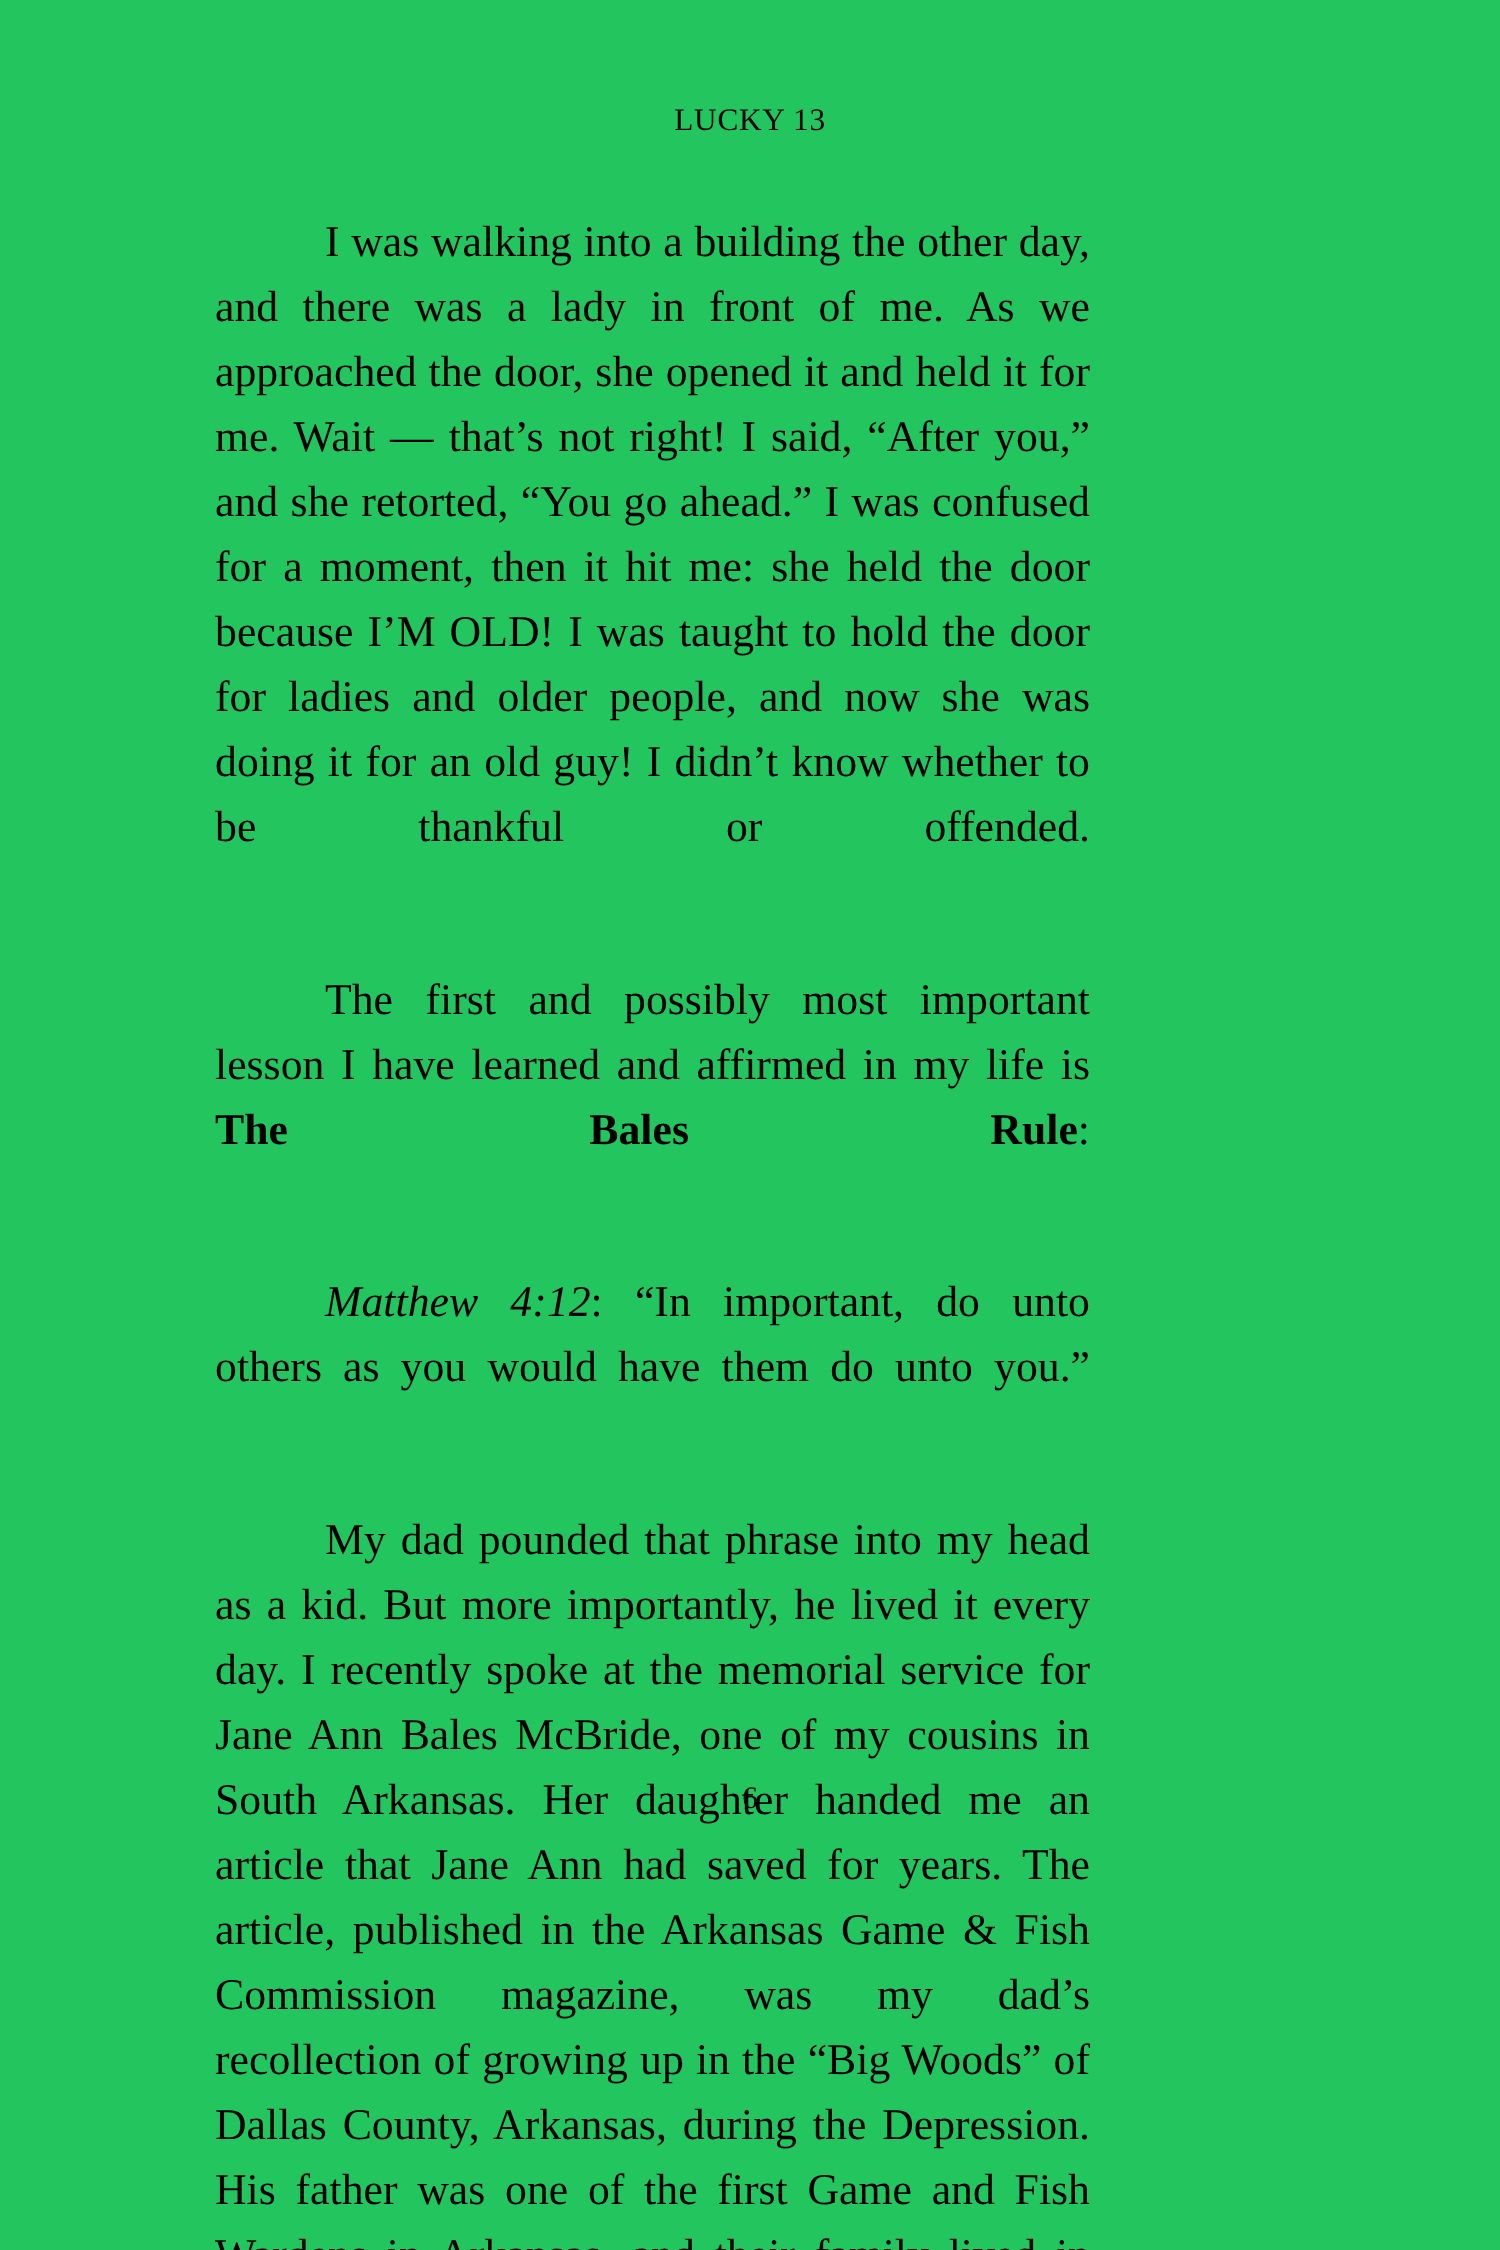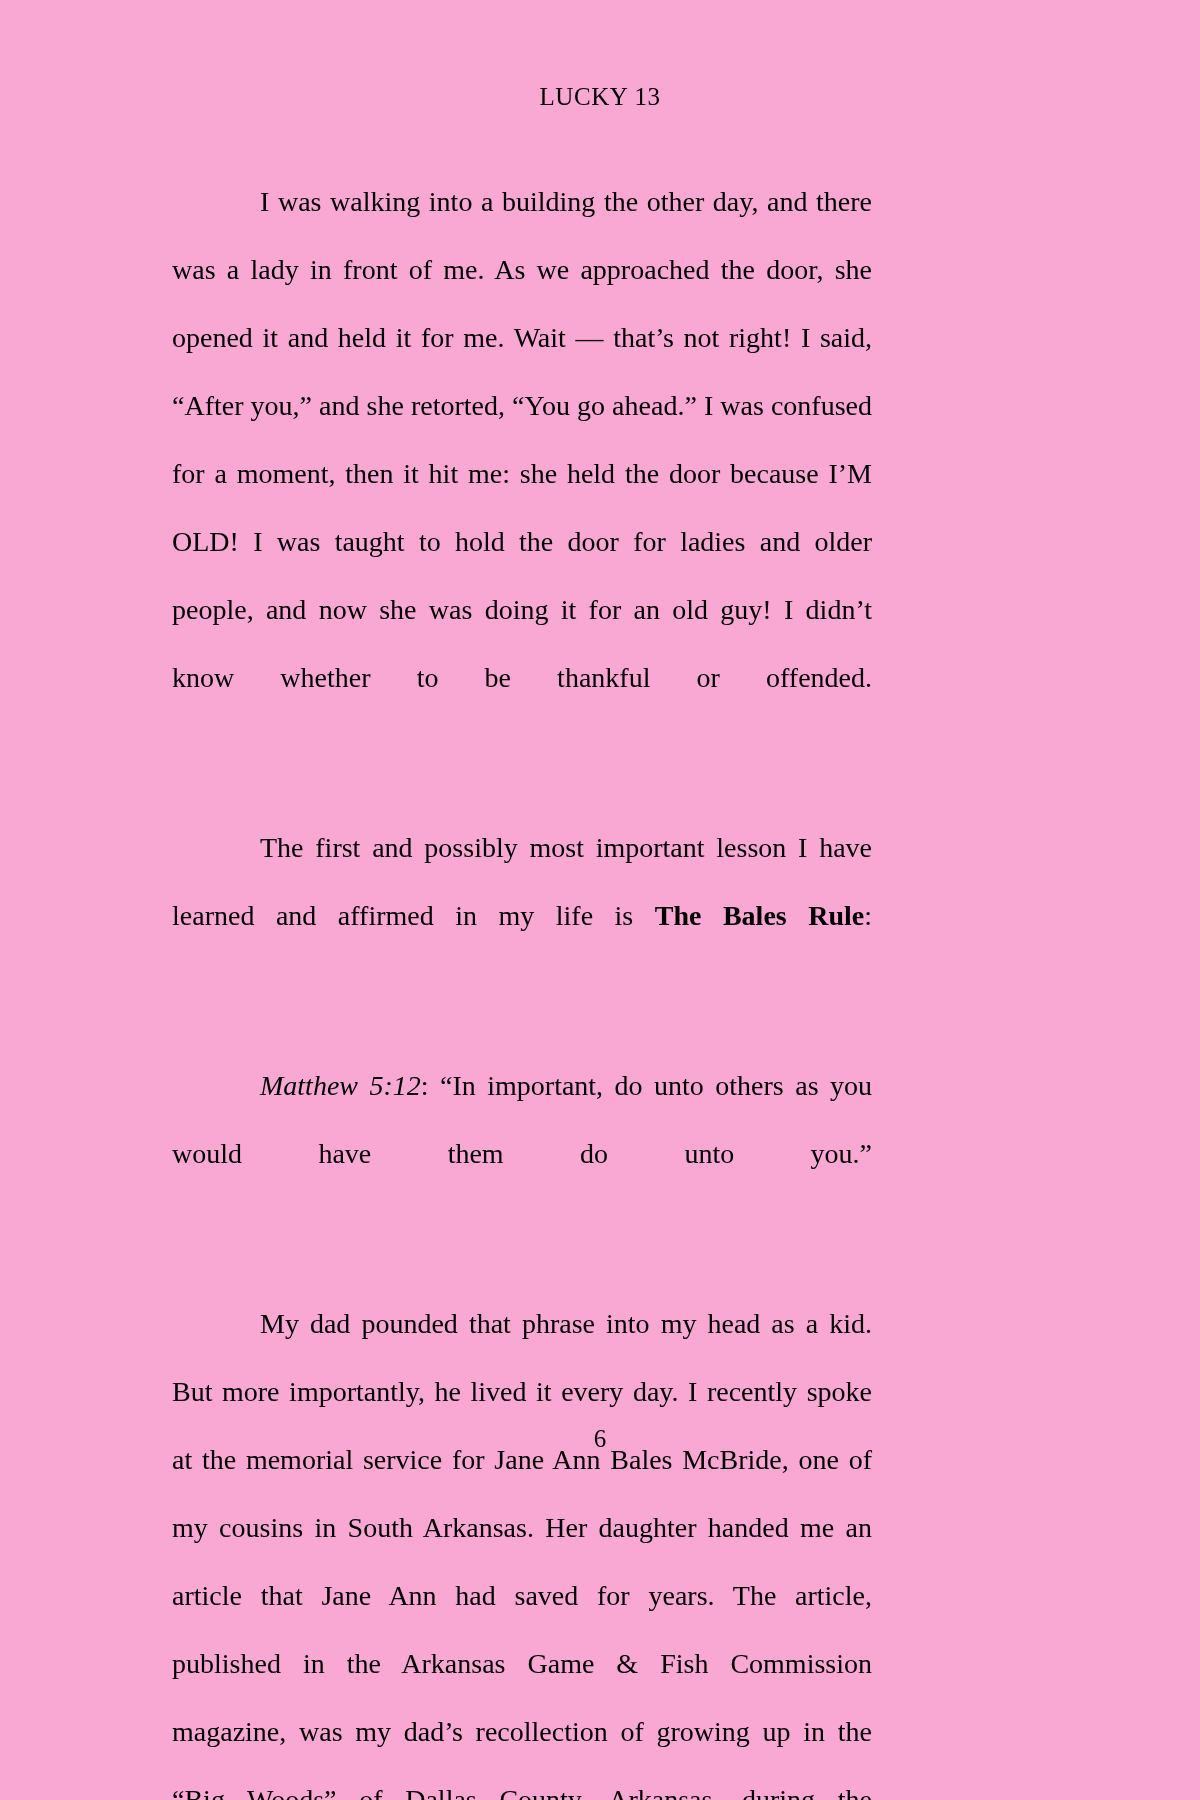--- a/index.html
+++ b/index.html
@@ -5,21 +5,21 @@
   html, body {
     margin: 0;
     padding: 0;
     background: #ffffff;
   }
 
   .page {
     position: relative;
     width: 1200px;
     height: 1800px;
-    background: #f9a8d4;
+    background: #22c55e;
     margin: 0 auto;
     box-sizing: border-box;
     font-family: "Liberation Serif", "DejaVu Serif", serif;
     color: #000000;
     overflow: hidden;
   }
 
   
   .running-header {
     position: absolute;
@@ -37,22 +37,22 @@
     position: absolute;
     top: 168px;
     left: 172px;
     width: 700px;
   }
 
   .para {
     margin: 0 0 0 0;
     text-align: justify;
     text-justify: inter-word;
-    font-size: 28px;
-    line-height: 68px;
+    font-size: 35px;
+    line-height: 52px;
     text-indent: 88px;
     hyphens: none;
   }
 
   .para + .para {
     margin-top: 34px;
   }
 
   
   .para::after {
@@ -86,21 +86,21 @@
 <div class="page">
 
   <div class="running-header">LUCKY 13</div>
 
   <div class="text-block">
 
     <p class="para">I was walking into a building the other day, and there was a lady in front of me. As we approached the door, she opened it and held it for me. Wait — that’s not right! I said, “After you,” and she retorted, “You go ahead.” I was confused for a moment, then it hit me: she held the door because I’M OLD! I was taught to hold the door for ladies and older people, and now she was doing it for an old guy! I didn’t know whether to be thankful or offended.</p>
 
     <p class="para"><span>The first and possibly most important lesson I have learned and affirmed in my life is </span><span class="bold">The Bales Rule</span><span>:</span></p>
 
-    <p class="para"><span class="italic">Matthew 5:12</span><span>: “In important, do unto others as you would have them do unto you.”</span></p>
+    <p class="para"><span class="italic">Matthew 4:12</span><span>: “In important, do unto others as you would have them do unto you.”</span></p>
 
     <p class="para">My dad pounded that phrase into my head as a kid. But more importantly, he lived it every day. I recently spoke at the memorial service for Jane Ann Bales McBride, one of my cousins in South Arkansas. Her daughter handed me an article that Jane Ann had saved for years. The article, published in the Arkansas Game &amp; Fish Commission magazine, was my dad’s recollection of growing up in the “Big Woods” of Dallas County, Arkansas, during the Depression. His father was one of the first Game and Fish Wardens in Arkansas, and their family lived in the middle of</p>
 
   </div>
 
   <div class="page-number">6</div>
 
 </div>
 
 </body></html>

